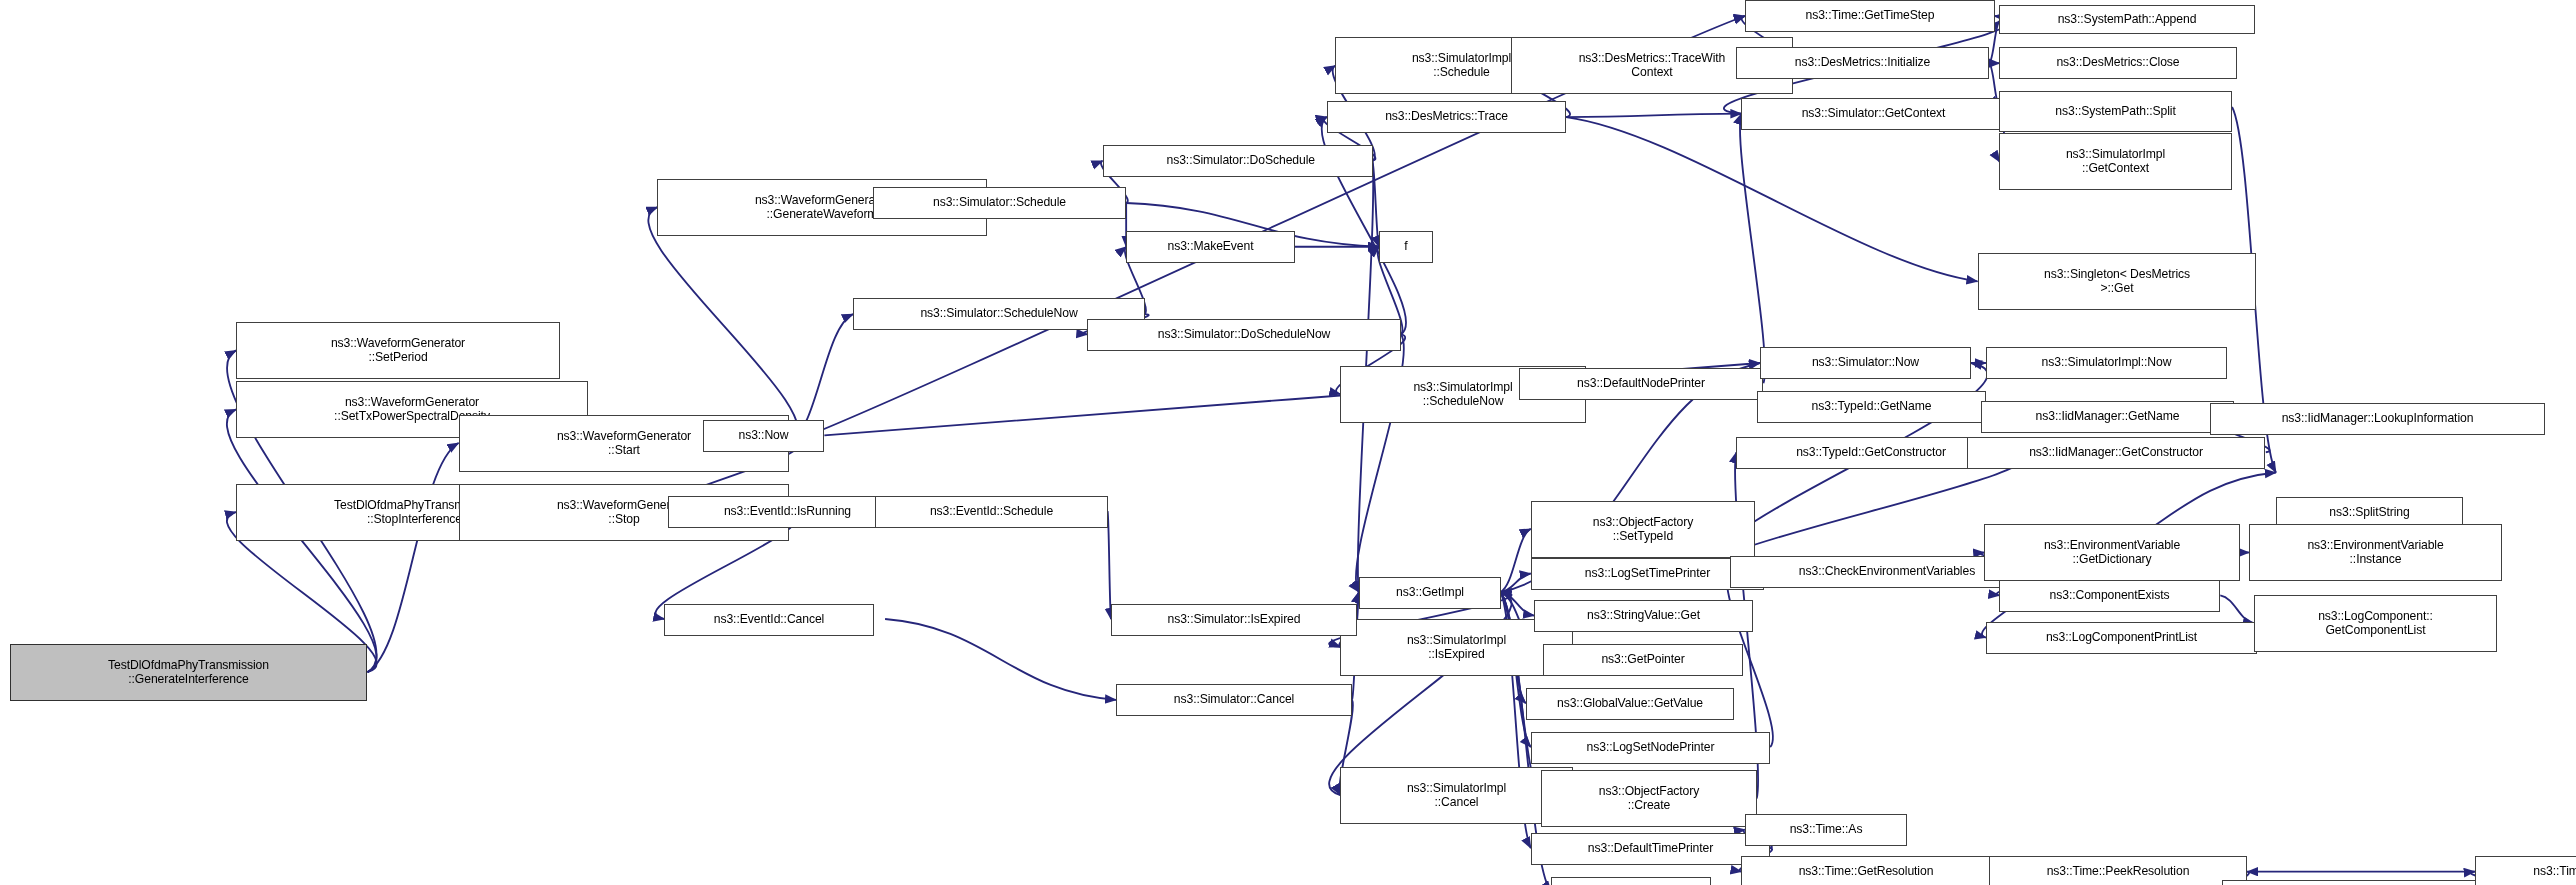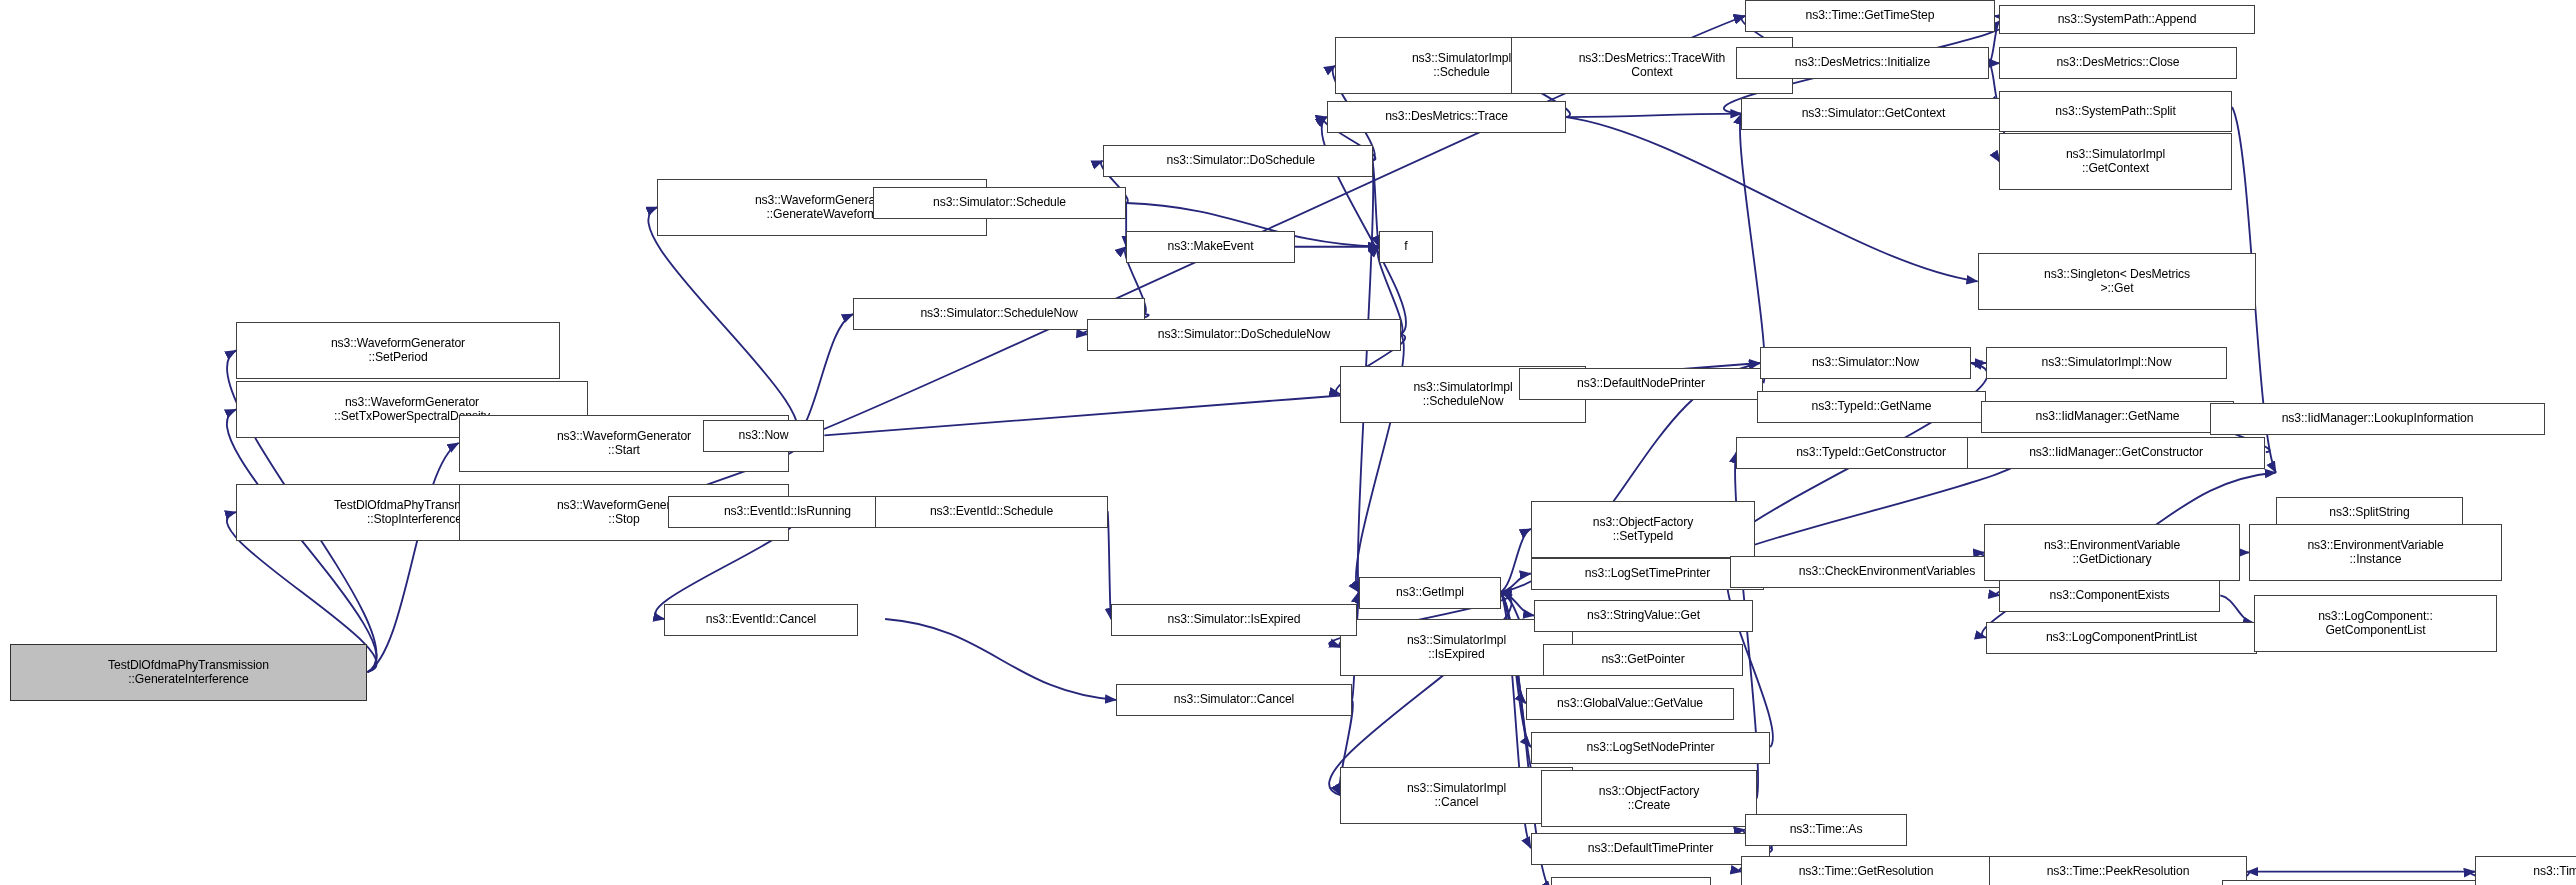--- a/index.html
+++ b/index.html
@@ -150,21 +150,21 @@
 ::StopInterference</div>
       <div class="node" style="left: 657px; top: 179px; width: 330px; height: 57px;">ns3::WaveformGenerator
 ::GenerateWaveform</div>
       <div class="node" style="left: 459px; top: 415px; width: 330px; height: 57px;">ns3::WaveformGenerator
 ::Start</div>
       <div class="node" style="left: 459px; top: 484px; width: 330px; height: 57px;">ns3::WaveformGenerator
 ::Stop</div>
       <div class="node" style="left: 703px; top: 420px; width: 121px; height: 32px;">ns3::Now</div>
       <div class="node" style="left: 668px; top: 496px; width: 239px; height: 32px;">ns3::EventId::IsRunning</div>
       <div class="node" style="left: 875px; top: 496px; width: 233px; height: 32px;">ns3::EventId::Schedule</div>
-      <div class="node" style="left: 664px; top: 604px; width: 194px; height: 32px;">ns3::EventId::Cancel</div>
+      <div class="node" style="left: 664px; top: 604px; width: 210px; height: 32px;">ns3::EventId::Cancel</div>
       <div class="node" style="left: 873px; top: 187px; width: 253px; height: 32px;">ns3::Simulator::Schedule</div>
       <div class="node" style="left: 853px; top: 298px; width: 292px; height: 32px;">ns3::Simulator::ScheduleNow</div>
       <div class="node" style="left: 1103px; top: 145px; width: 270px; height: 32px; padding-left: 8px;">ns3::Simulator::DoSchedule</div>
       <div class="node" style="left: 1126px; top: 231px; width: 169px; height: 32px;">ns3::MakeEvent</div>
       <div class="node" style="left: 1087px; top: 319px; width: 314px; height: 32px;">ns3::Simulator::DoScheduleNow</div>
       <div class="node" style="left: 1335px; top: 37px; width: 253px; height: 57px;">ns3::SimulatorImpl
 ::Schedule</div>
       <div class="node" style="left: 1327px; top: 101px; width: 239px; height: 32px;">ns3::DesMetrics::Trace</div>
       <div class="node" style="left: 1511px; top: 37px; width: 282px; height: 57px;">ns3::DesMetrics::TraceWith
 Context</div>

